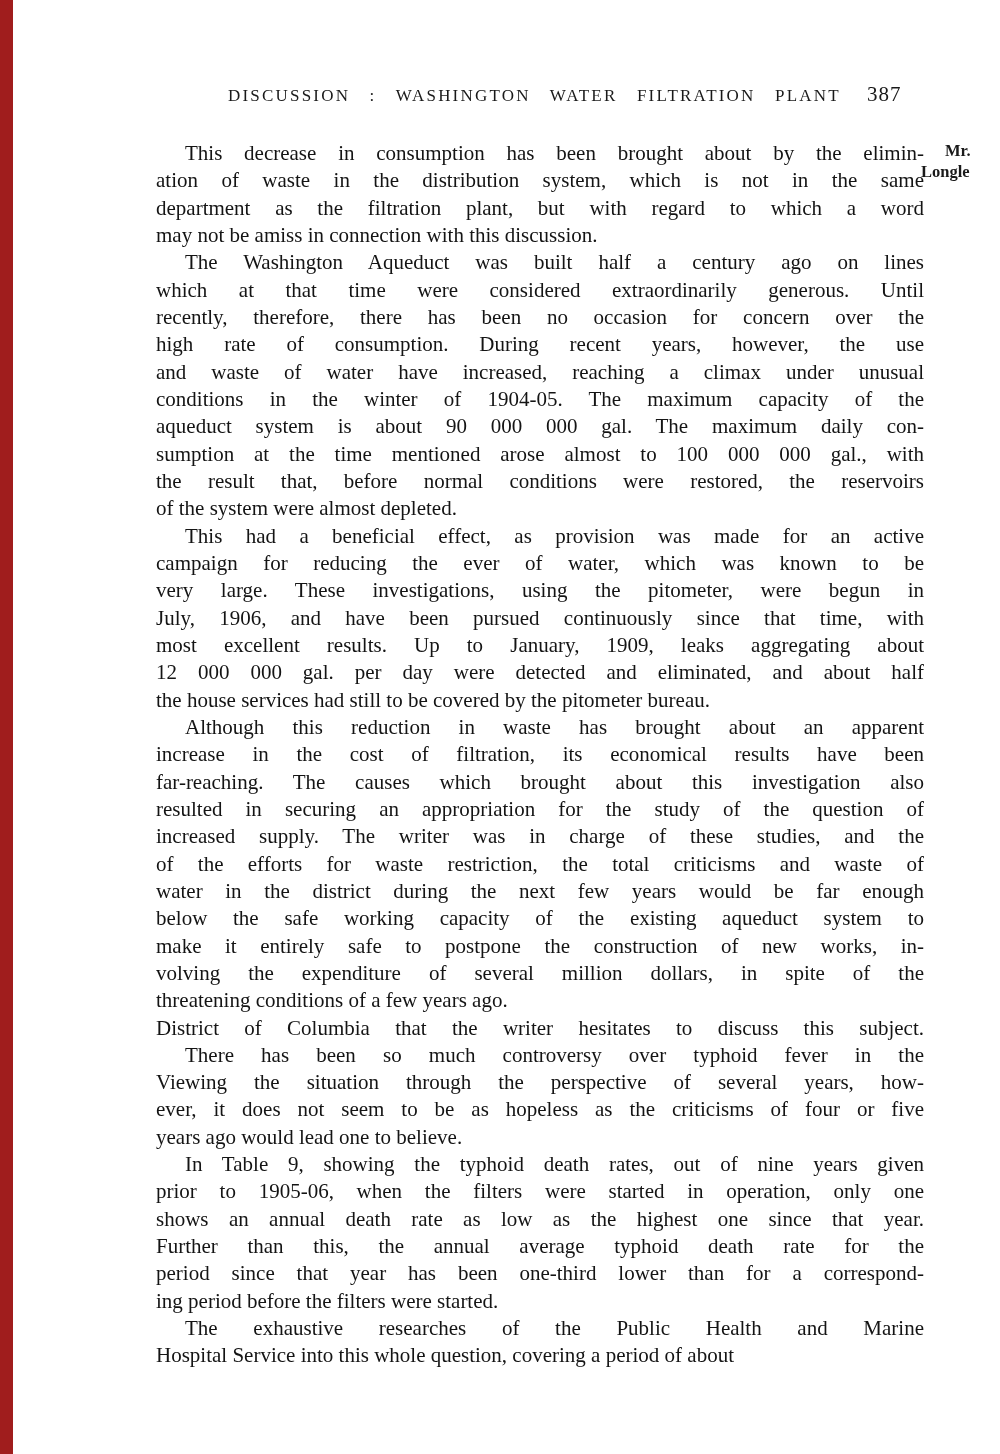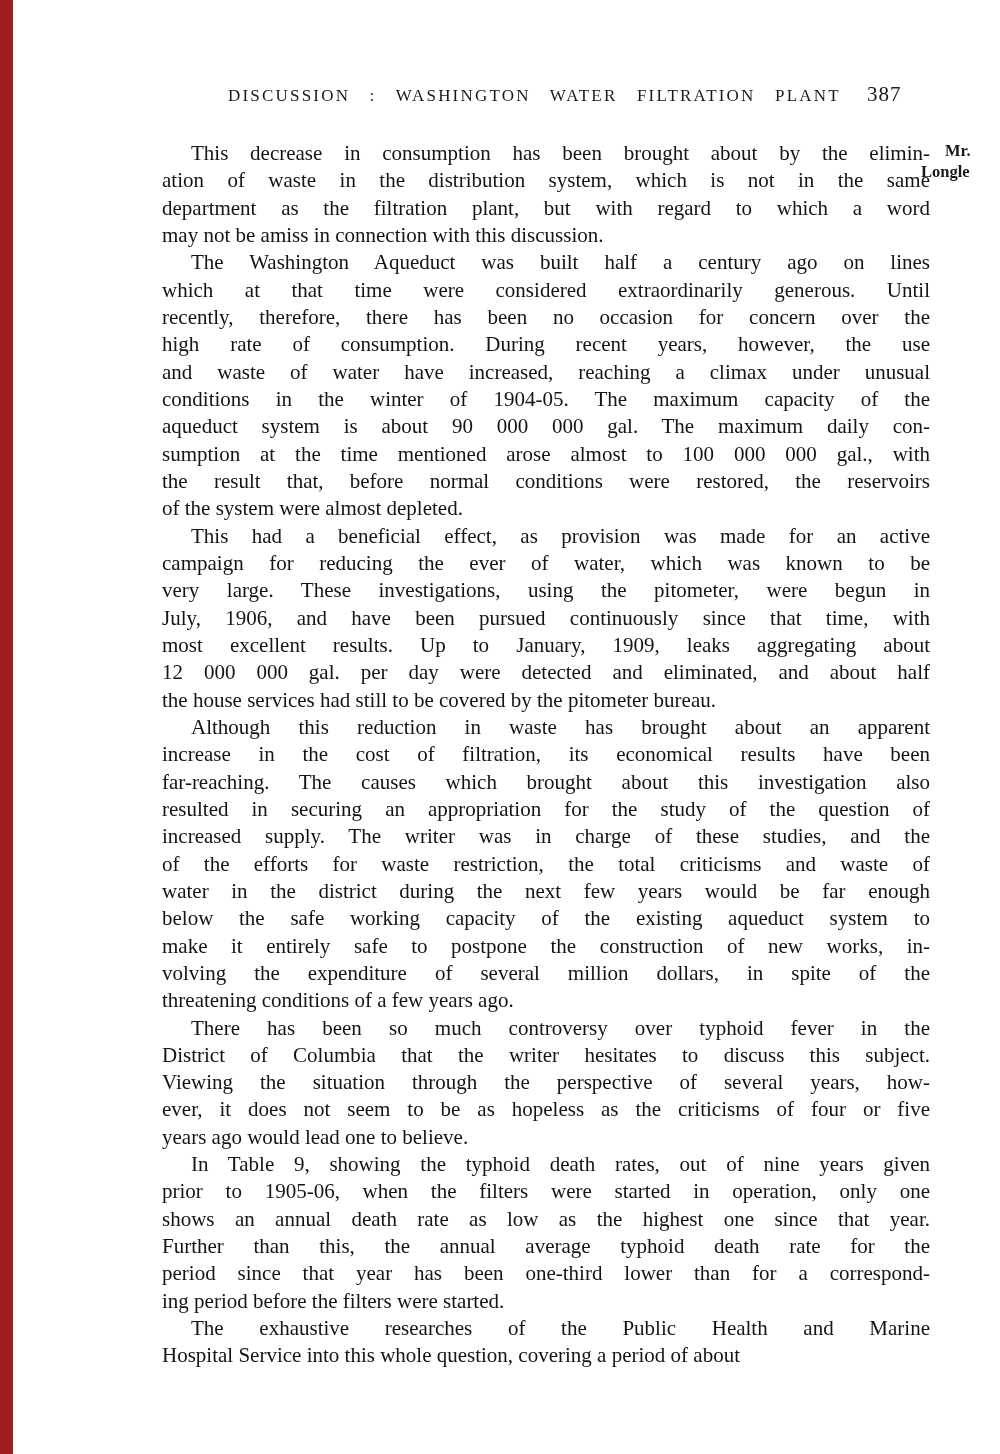--- a/index.html
+++ b/index.html
@@ -38,21 +38,21 @@
     left: 921px; top: 141px;
     font-weight: bold;
     font-size: 16.5px;
     line-height: 20.5px;
     white-space: nowrap;
     color: #1a1a1a;
   }
   .margin-note .l1 { margin-left: 24px; text-align: center; }
   .text-block {
     position: absolute;
-    left: 162px; top: 140px;
+    left: 156px; top: 140px;
     width: 768px;
   }
   .paragraph { margin: 0; padding: 0; }
   .line {
     height: 27.33px;
     line-height: 27.33px;
     font-size: 21px;
     text-align: justify;
     text-align-last: justify;
     text-justify: inter-word;
@@ -111,22 +111,22 @@
         <div class="line">resulted in securing an appropriation for the study of the question of</div>
         <div class="line">increased supply. The writer was in charge of these studies, and the</div>
         <div class="line">of the efforts for waste restriction, the total criticisms and waste of</div>
         <div class="line">water in the district during the next few years would be far enough</div>
         <div class="line">below the safe working capacity of the existing aqueduct system to</div>
         <div class="line">make it entirely safe to postpone the construction of new works, in-</div>
         <div class="line">volving the expenditure of several million dollars, in spite of the</div>
         <div class="line last">threatening conditions of a few years ago.</div>
       </div>
       <div class="paragraph">
+        <div class="line">District of Columbia that the writer hesitates to discuss this subject.</div>
         <div class="line first">There has been so much controversy over typhoid fever in the</div>
-        <div class="line">District of Columbia that the writer hesitates to discuss this subject.</div>
         <div class="line">Viewing the situation through the perspective of several years, how-</div>
         <div class="line">ever, it does not seem to be as hopeless as the criticisms of four or five</div>
         <div class="line last">years ago would lead one to believe.</div>
       </div>
       <div class="paragraph">
         <div class="line first">In Table 9, showing the typhoid death rates, out of nine years given</div>
         <div class="line">prior to 1905-06, when the filters were started in operation, only one</div>
         <div class="line">shows an annual death rate as low as the highest one since that year.</div>
         <div class="line">Further than this, the annual average typhoid death rate for the</div>
         <div class="line">period since that year has been one-third lower than for a correspond-</div>

